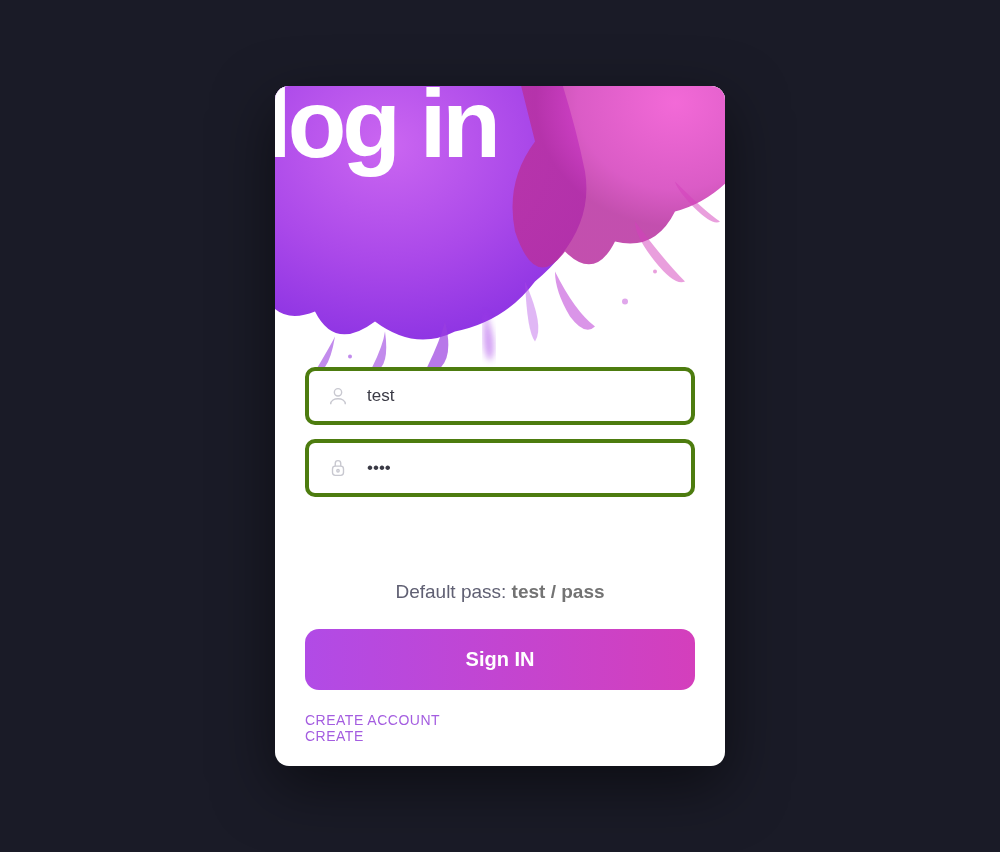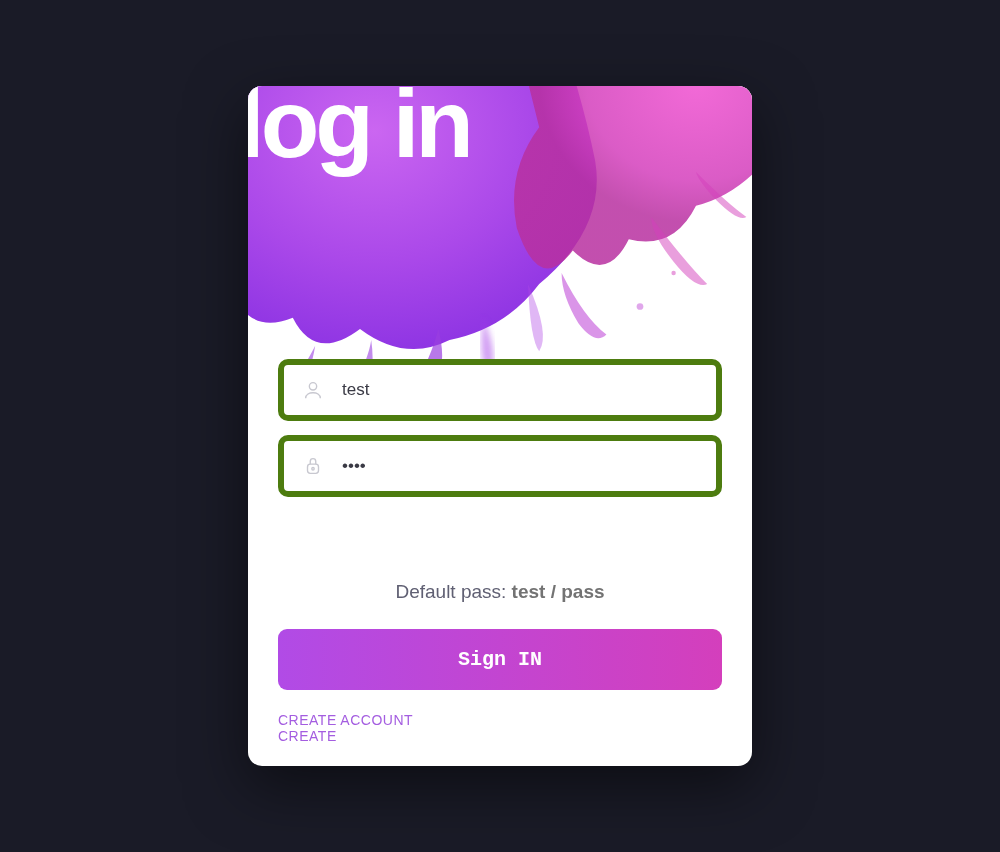--- a/index.html
+++ b/index.html
@@ -6,21 +6,21 @@
     body {
       font-family: 'Segoe UI', -apple-system, BlinkMacSystemFont, sans-serif;
       background: #1a1b27;
       width: 1000px;
       height: 852px;
       display: flex;
       align-items: center;
       justify-content: center;
     }
     .card {
-      width: 504px;
+      width: 450px;
       height: 680px;
       background: #fff;
       border-radius: 14px;
       box-shadow: 0 20px 60px rgba(0,0,0,0.5);
       position: relative;
       overflow: hidden;
       display: flex;
       flex-direction: column;
     }
     .hero {
@@ -49,21 +49,21 @@
     }
     .form {
       padding: 0 30px;
       flex: 1;
       display: flex;
       flex-direction: column;
     }
     .field {
       display: flex;
       align-items: center;
-      border: 6px solid #4d7c0f;
+      border: 4px solid #4d7c0f;
       border-radius: 10px;
       padding: 14px 18px;
       margin-bottom: 14px;
       justify-content: space-between;
     }
     .field .icon {
       width: 22px;
       height: 22px;
       margin-right: 18px;
       stroke: #c8c8d0;
@@ -85,27 +85,27 @@
       color: #606073;
       font-size: 19px;
       margin-top: 70px;
       margin-bottom: 26px;
     }
     .hint strong { font-weight: 700; color: #737373; }
     .signin-btn {
       width: 100%;
       padding: 19px;
       border: none;
-      border-radius: 9px;
+      border-radius: 14px;
       background: linear-gradient(90deg, #b14be6 0%, #d43fbc 100%);
       color: #fff;
       font-size: 20px;
       font-weight: 700;
       cursor: pointer;
-      font-family: Liberation Mono, monospace;
+      font-family: Liberation Sans, sans-serif;
     }
     .footer {
       display: flex;
       justify-content: space-between;
       padding: 22px 30px;
       flex-direction: column;
     }
     .footer a {
       color: #a45de0;
       font-size: 14px;

